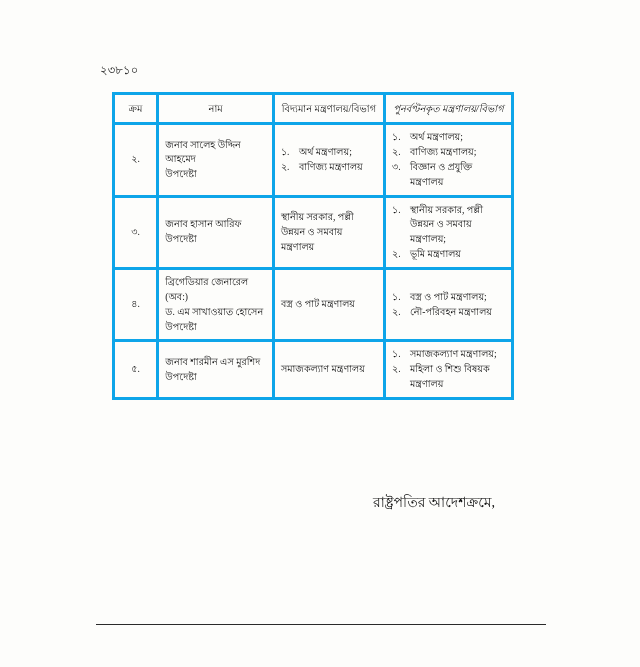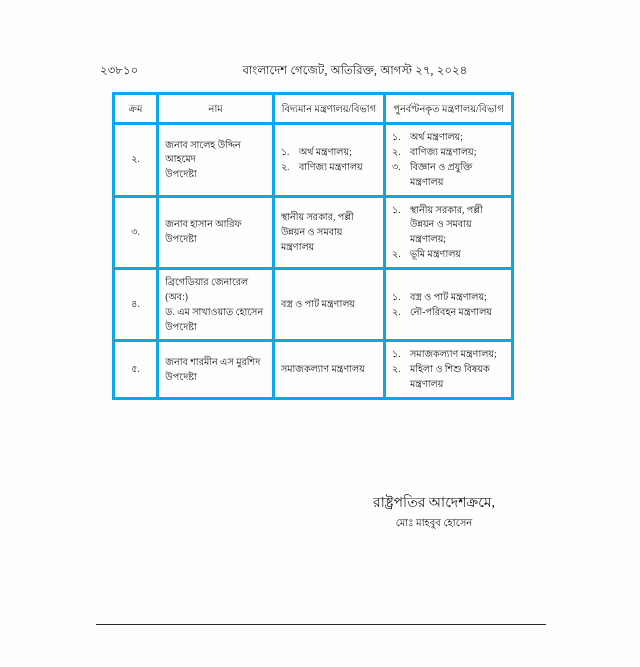--- a/index.html
+++ b/index.html
@@ -57,21 +57,21 @@
   }
   table.gazette th {
     text-align: center;
     font-weight: normal;
     padding: 6px 4px;
     font-size: 9.8px;
   }
   .col-serial { width: 38px; text-align: center; }
   .col-name   { width: 118px; }
   .col-exist  { width: 110px; }
-  .col-new    { width: 128px; }
+  .col-new    { width: 128px; font-style: italic; }
   td.serial { text-align: center; vertical-align: middle; }
   .cellline { display: block; }
   .numlist {
     margin: 0;
     padding: 0;
     list-style: none;
   }
   .numlist li {
     display: flex;
     gap: 4px;
@@ -135,21 +135,20 @@
     height: 0;
   }
 </style>
 </head>
 <body>
 
 <div class="page">
 
   <div class="header-row">
     <span class="header-page-no">২৩৮১০</span>
-    <span class="header-center">বাংলাদেশ গেজেট, অতিরিক্ত, আগস্ট ২৭, ২০২৪</span>
   </div>
 
   <table class="gazette">
     <thead>
       <tr>
         <th class="col-serial">ক্রম</th>
         <th class="col-name">নাম</th>
         <th class="col-exist">বিদ্যমান মন্ত্রণালয়/বিভাগ</th>
         <th class="col-new">পুনর্বণ্টনকৃত মন্ত্রণালয়/বিভাগ</th>
       </tr>
@@ -275,18 +274,17 @@
       </tr>
 
     </tbody>
   </table>
 
 
 
   <div class="sign-block">রাষ্ট্রপতির আদেশক্রমে,</div>
 
   <div class="sign-name">
-    <div>মোঃ মাহবুব হোসেন</div>
   </div>
 
   <div class="footer-rule"></div>
 
 </div>
 
 </body></html>

